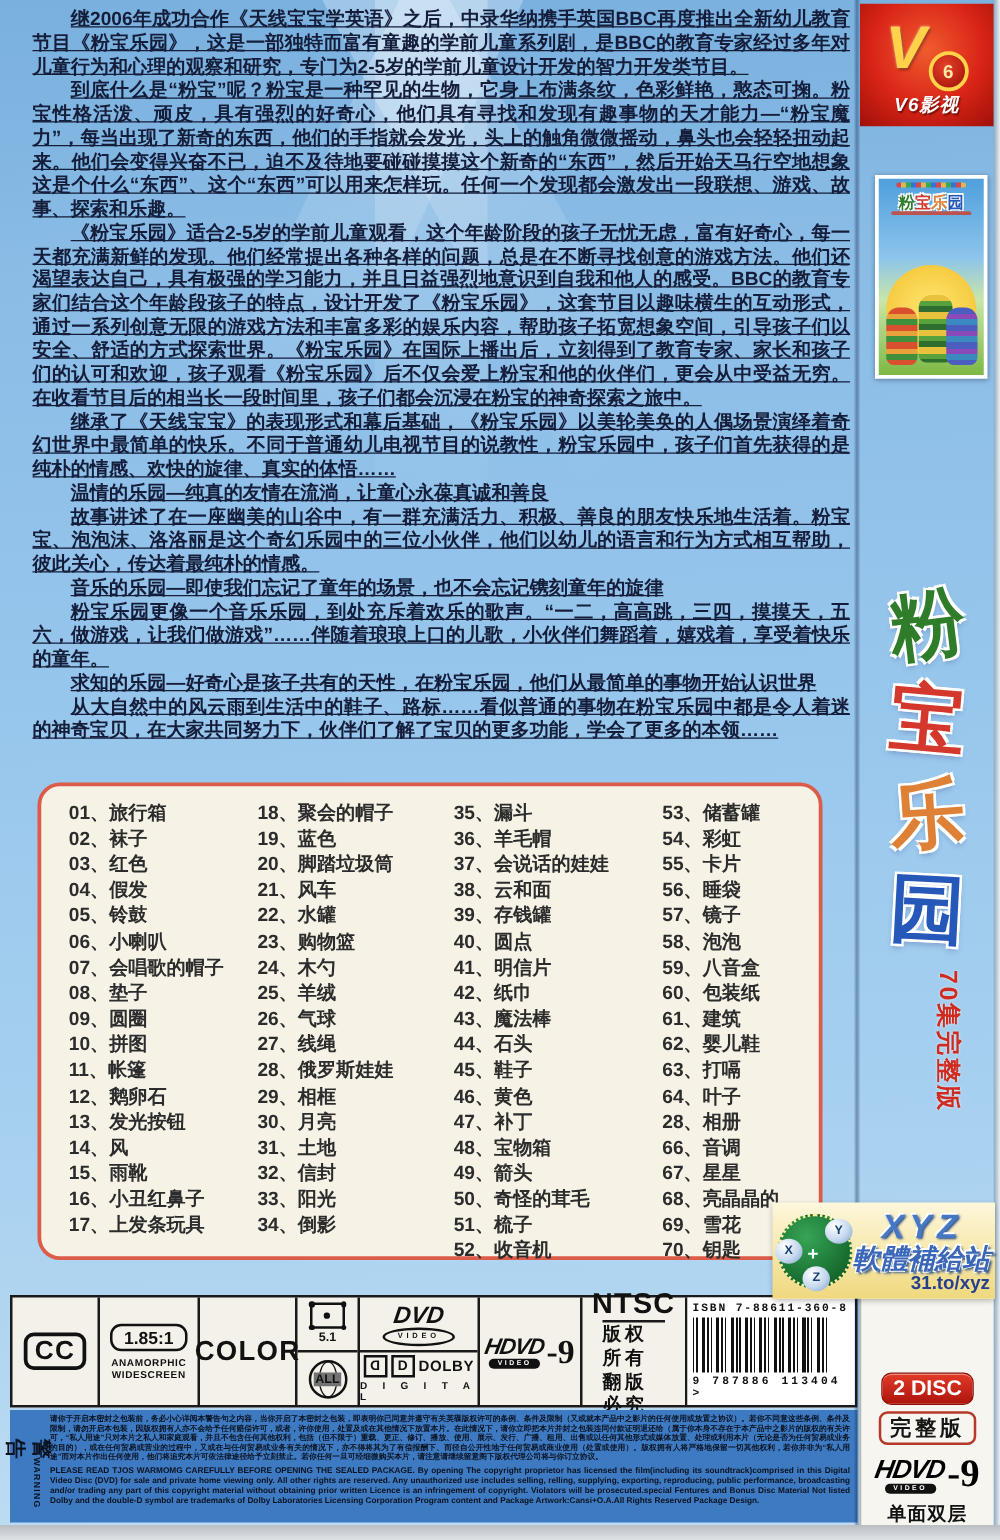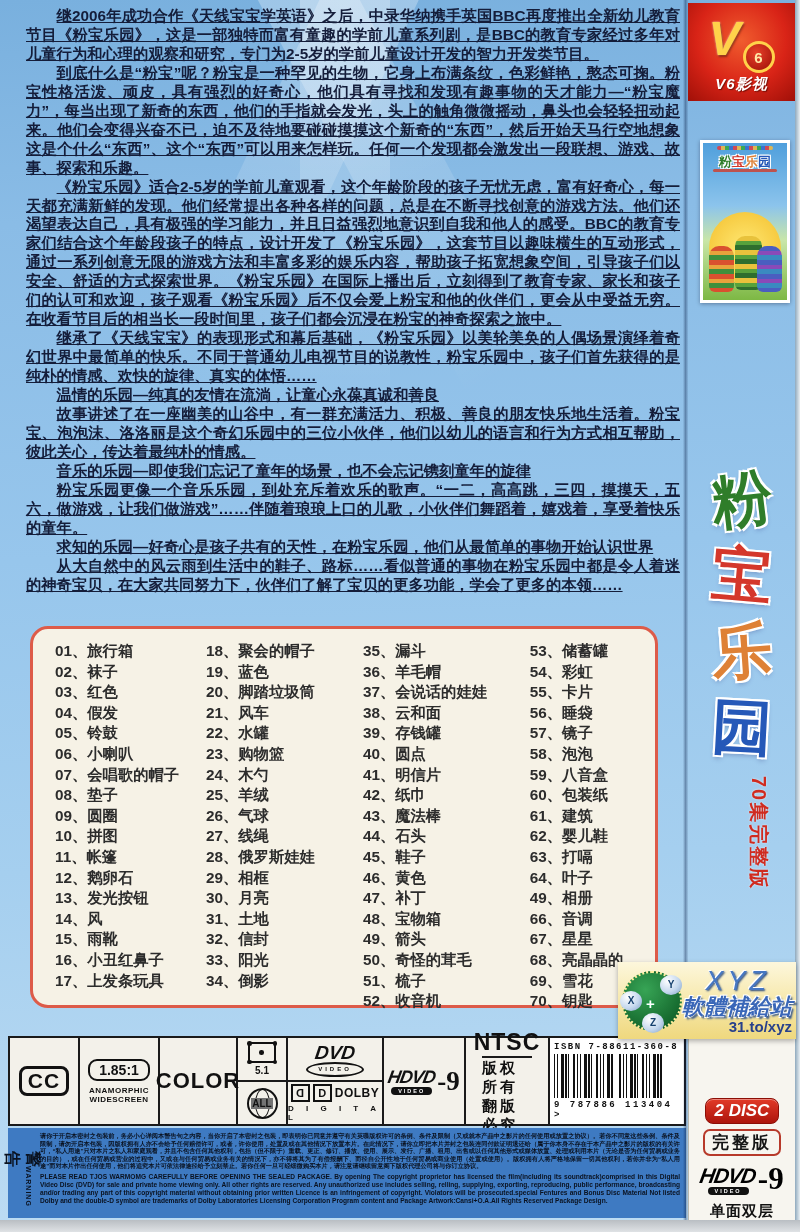--- a/index.html
+++ b/index.html
@@ -116,38 +116,38 @@
   .tchar.r0{transform:rotate(-7deg)}.tchar.r1{transform:rotate(5deg)}
   .tchar.r2{transform:rotate(-4deg)}.tchar.r3{transform:rotate(3deg)}
   .edition-vert{position:absolute;left:772px;top:776px;transform:rotate(90deg);transform-origin:0 0;
     font-size:20px;font-weight:900;color:#cf2b20;letter-spacing:2px;white-space:nowrap;
     text-shadow:0 0 2px rgba(255,255,255,.8);}
   
   .right-panel{position:absolute;left:688px;top:1036px;width:107px;height:184px;background:#f7f5ef;
     box-sizing:border-box;display:flex;flex-direction:column;align-items:center;padding-top:62px;gap:5px;
     border-left:1px solid #b9b9b0;}
   .disc-badge{background:linear-gradient(#e23a28,#ad150c);color:#fff;font-weight:900;font-size:17px;
-    padding:2px 9px;border-radius:8px;border:1px solid #8c0e06;box-shadow:inset 0 1px 0 rgba(255,255,255,.4);font-style:italic;}
+    padding:2px 9px;border-radius:8px;border:1px solid #8c0e06;box-shadow:inset 0 1px 0 rgba(255,255,255,.4);}
   .edition-box{border:2px solid #b7392a;border-radius:7px;color:#151515;font-weight:900;font-size:17px;
     padding:0 7px;letter-spacing:3px;}
   .layer{font-size:15px;font-weight:900;color:#111;letter-spacing:1px;}
   .rp-hdvd .hdvd-word{font-size:21px}.rp-hdvd .hdvd-nine{font-size:31px}
   
   .watermark{position:absolute;left:618px;top:962px;width:178px;height:77px;z-index:9;
     background:linear-gradient(180deg,#fdf7dc 0%,#f6e7a8 55%,#efd87e 100%);
     box-shadow:0 2px 5px rgba(0,0,0,.3);display:flex;align-items:center;padding:2px 4px;box-sizing:border-box;}
   .wm-badge{width:60px;height:60px;border-radius:50%;flex:none;position:relative;
     background:radial-gradient(circle at 38% 30%,#37a455,#176c30 70%,#0e4e20);border:2px dotted #ffef9e;box-sizing:border-box;}
   .sph{position:absolute;width:22px;height:20px;border-radius:50%;color:#15406e;font-weight:900;font-size:10px;
     display:flex;align-items:center;justify-content:center;
     background:radial-gradient(circle at 35% 30%,#fff,#c5d8ee 55%,#7e9ec6);}
   .sphx{left:-4px;top:18px}.sphy{right:-2px;top:2px}.sphz{left:18px;bottom:-4px}
   .wm-plus{position:absolute;left:22px;top:22px;color:#fff;font-weight:900;font-size:15px;text-shadow:0 0 2px #0a4;}
   .wm-right{flex:1;display:flex;flex-direction:column;align-items:flex-end;line-height:1;}
-  .wm-xyz{font-size:27px;font-weight:400;font-style:italic;color:#4677c2;letter-spacing:4px;margin-right:22px;
+  .wm-xyz{font-size:27px;font-weight:700;font-style:italic;color:#4677c2;letter-spacing:4px;margin-right:22px;
     text-shadow:-1px -1px 0 #fff,1px 1px 2px #1d3f7a;}
   .wm-name{font-size:22px;font-weight:900;font-style:italic;color:#3a67b8;margin-top:1px;
     text-shadow:-1px -1px 0 #fff,1px -1px 0 #fff,-1px 1px 0 #fff,2px 2px 2px #24498a;}
   .wm-url{font-size:15px;font-weight:700;color:#27408b;margin-top:1px;}
   .floor{position:absolute;left:0;top:1220px;width:800px;height:12px;background:linear-gradient(180deg,#b9bec3,#dfe2e5);}
 </style>
 </head>
 <body>
 
 <div class="cover">
@@ -234,21 +234,21 @@
           <div class="ep-item">55、卡片</div>
           <div class="ep-item">56、睡袋</div>
           <div class="ep-item">57、镜子</div>
           <div class="ep-item">58、泡泡</div>
           <div class="ep-item">59、八音盒</div>
           <div class="ep-item">60、包装纸</div>
           <div class="ep-item">61、建筑</div>
           <div class="ep-item">62、婴儿鞋</div>
           <div class="ep-item">63、打嗝</div>
           <div class="ep-item">64、叶子</div>
-          <div class="ep-item">49、相册</div>
+          <div class="ep-item">28、相册</div>
           <div class="ep-item">66、音调</div>
           <div class="ep-item">67、星星</div>
           <div class="ep-item">68、亮晶晶的</div>
           <div class="ep-item">69、雪花</div>
           <div class="ep-item">70、钥匙</div>
         </div>
       </div>
   </div>
 
   <div class="tech-bar">

